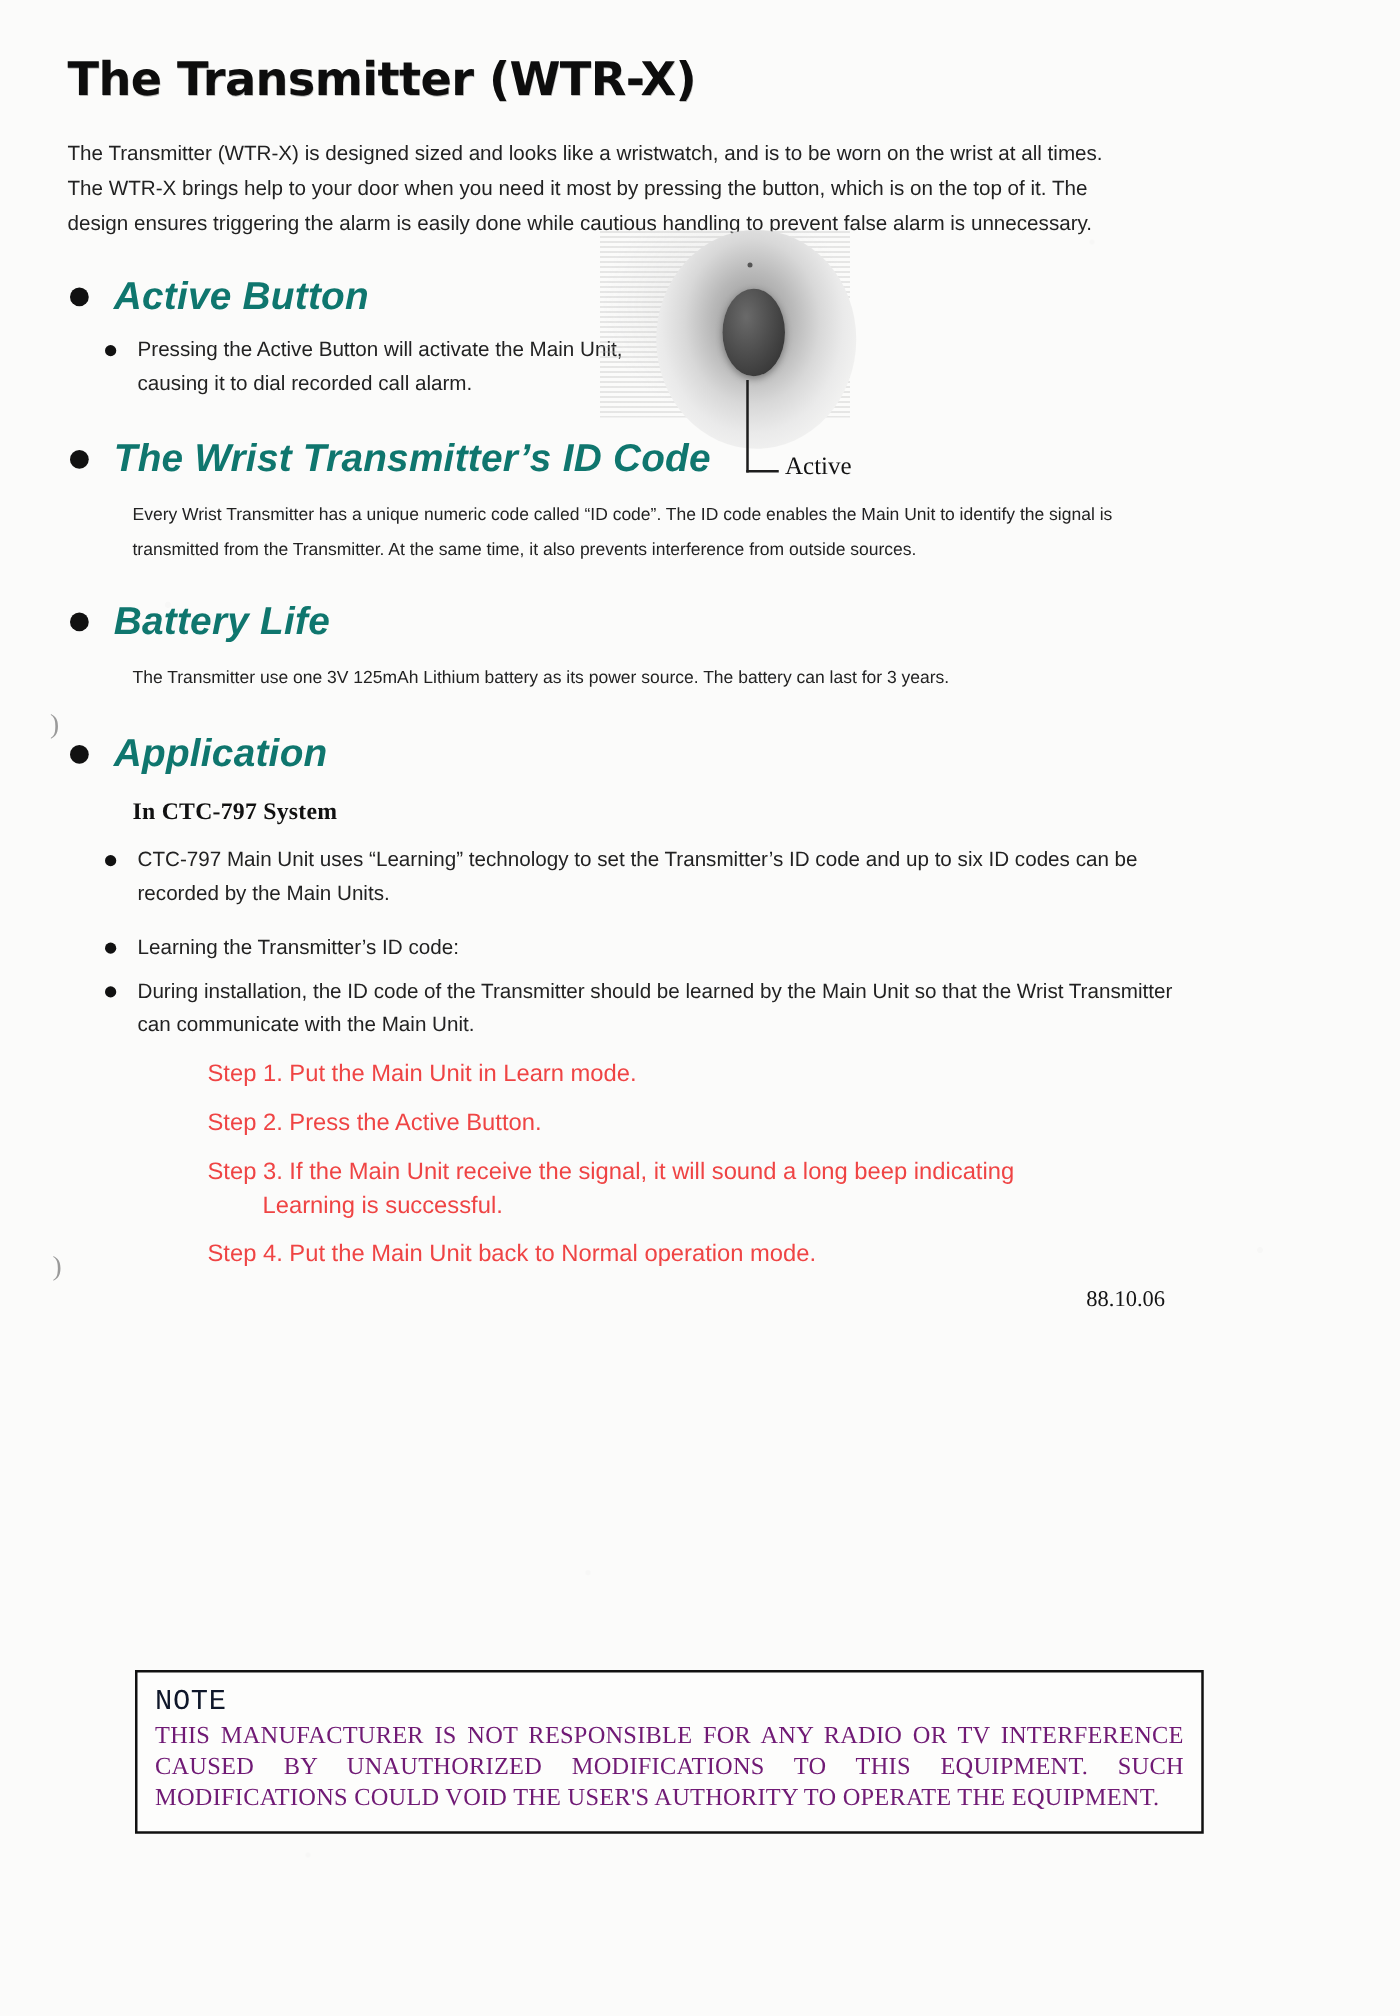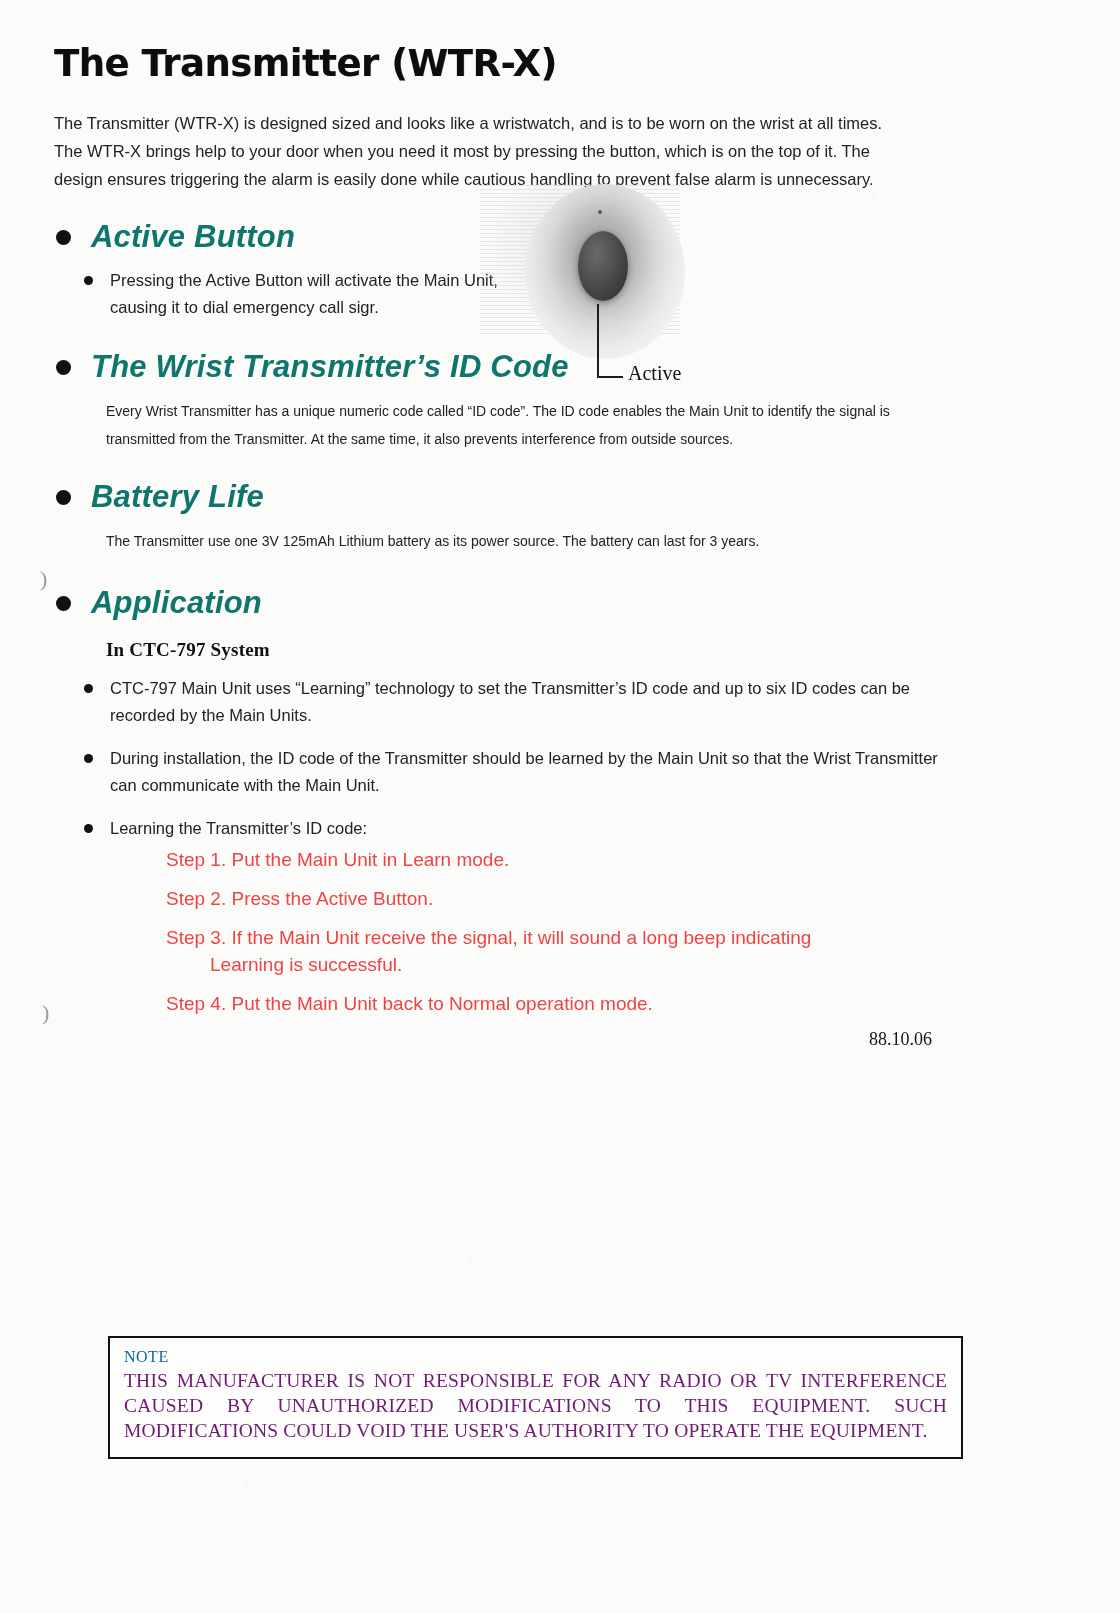--- a/index.html
+++ b/index.html
@@ -240,25 +240,25 @@
     position: absolute;
     left: 108px;
     top: 1336px;
     width: 855px;
     border: 2.5px solid #111;
     padding: 10px 14px 14px 14px;
     box-sizing: border-box;
     background: #fdfdfc;
   }
   .note-title {
-    font-family: Liberation Serif, serif;
-    font-size: 16px;
+    font-family: Liberation Mono, monospace;
+    font-size: 23px;
     letter-spacing: .5px;
     margin-bottom: 2px;
-    color: #0369a1;
+    color: #0f172a;
   }
   .note-body {
     font-family: "Liberation Serif", serif;
     font-size: 19.5px;
     line-height: 25px;
     text-align: justify;
     color: #701a75;
     letter-spacing: .2px;
   }
   .edge-mark {
@@ -284,21 +284,21 @@
     <p class="intro">The Transmitter (WTR-X) is designed sized and looks like a wristwatch, and is to be worn on the wrist at all times.    The WTR-X brings help to your door when you need it most by pressing the button, which is on the top of it.    The design ensures triggering the alarm is easily done while cautious handling to prevent false alarm is unnecessary.</p>
 
     <div class="sec">
       <div class="sec-head">
         <span class="bullet-lg"></span>
         <span class="sec-title">Active Button</span>
       </div>
       <ul class="inner">
         <li style="width:430px;">
           <span class="dot"></span>
-          <span>Pressing the Active Button will activate the Main Unit, causing it to dial emergency call sigr.</span>
+          <span>Pressing the Active Button will activate the Main Unit, causing it to dial recorded call alarm.</span>
         </li>
       </ul>
     </div>
 
     <div class="sec" style="margin-top:28px;">
       <div class="sec-head">
         <span class="bullet-lg"></span>
         <span class="sec-title">The Wrist Transmitter’s ID Code</span>
       </div>
       <p class="para">Every Wrist Transmitter has a unique numeric code called “ID code”.   The ID code enables the Main Unit to identify the signal is transmitted from the Transmitter.    At the same time, it also prevents interference from outside sources.</p>
@@ -316,27 +316,27 @@
       <div class="sec-head">
         <span class="bullet-lg"></span>
         <span class="sec-title">Application</span>
       </div>
       <div class="sub-head">In CTC-797 System</div>
       <ul class="app">
         <li>
           <span class="dot"></span>
           <span>CTC-797 Main Unit uses “Learning” technology to set the Transmitter’s ID code and up to six ID codes can be recorded by the Main Units.</span>
         </li>
+        <li style="margin-bottom:8px;">
+          <span class="dot"></span>
+          <span>Learning the Transmitter’s ID code:</span>
+        </li>
         <li>
           <span class="dot"></span>
           <span>During installation, the ID code of the Transmitter should be learned by the Main Unit so that the Wrist Transmitter can communicate with the Main Unit.</span>
-        </li>
-        <li style="margin-bottom:8px;">
-          <span class="dot"></span>
-          <span>Learning the Transmitter’s ID code:</span>
         </li>
       </ul>
       <div class="steps">
         <div class="step">
           <span>Step 1. Put the Main Unit in Learn mode.</span>
         </div>
         <div class="step">
           <span>Step 2. Press the Active Button.</span>
         </div>
         <div class="step">

